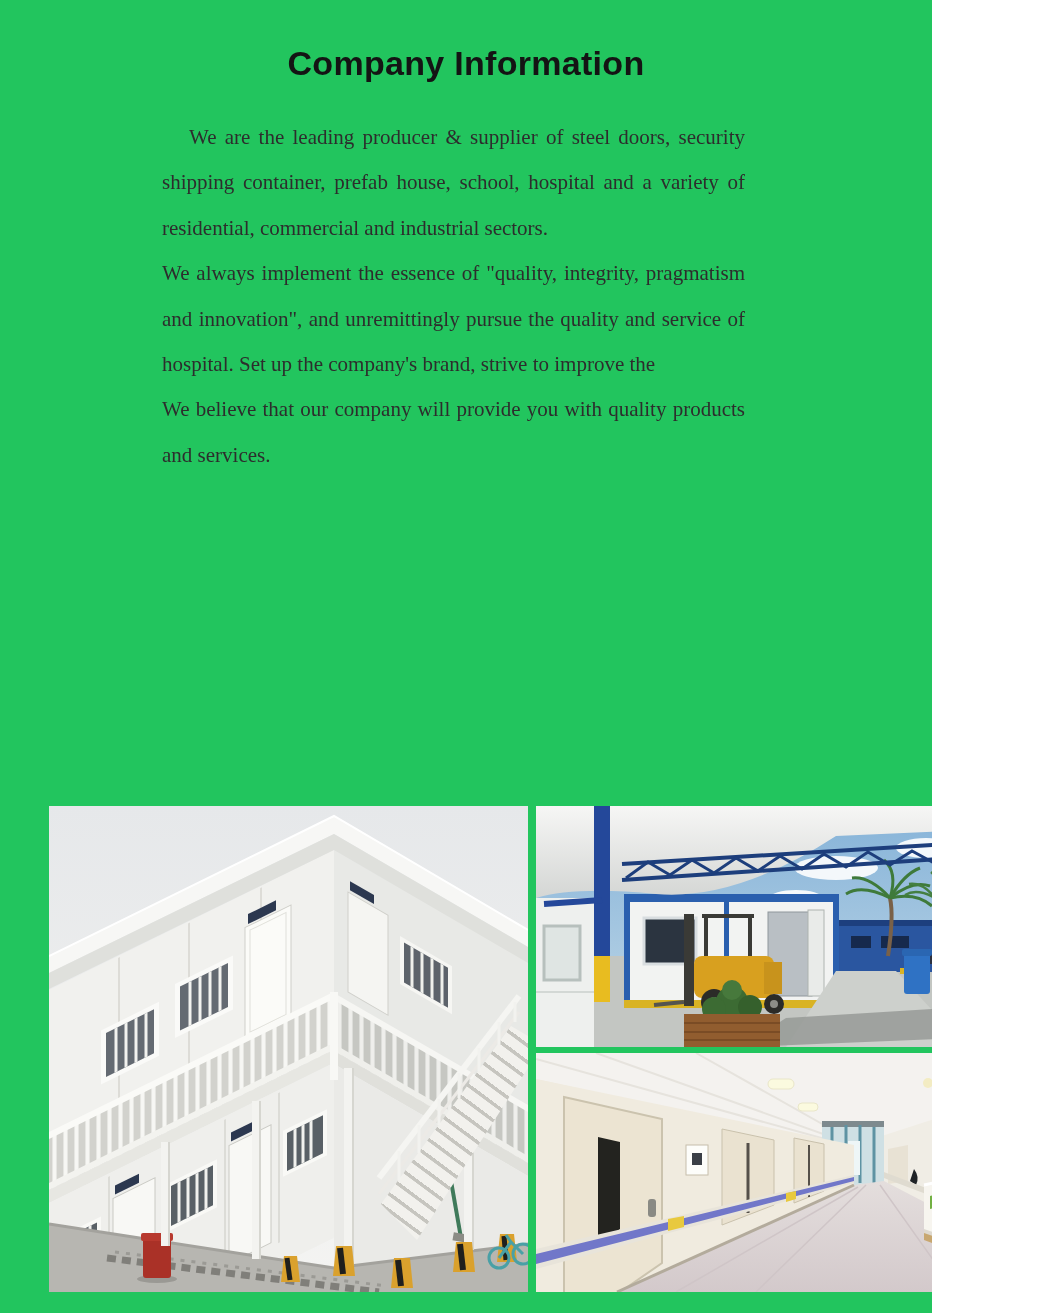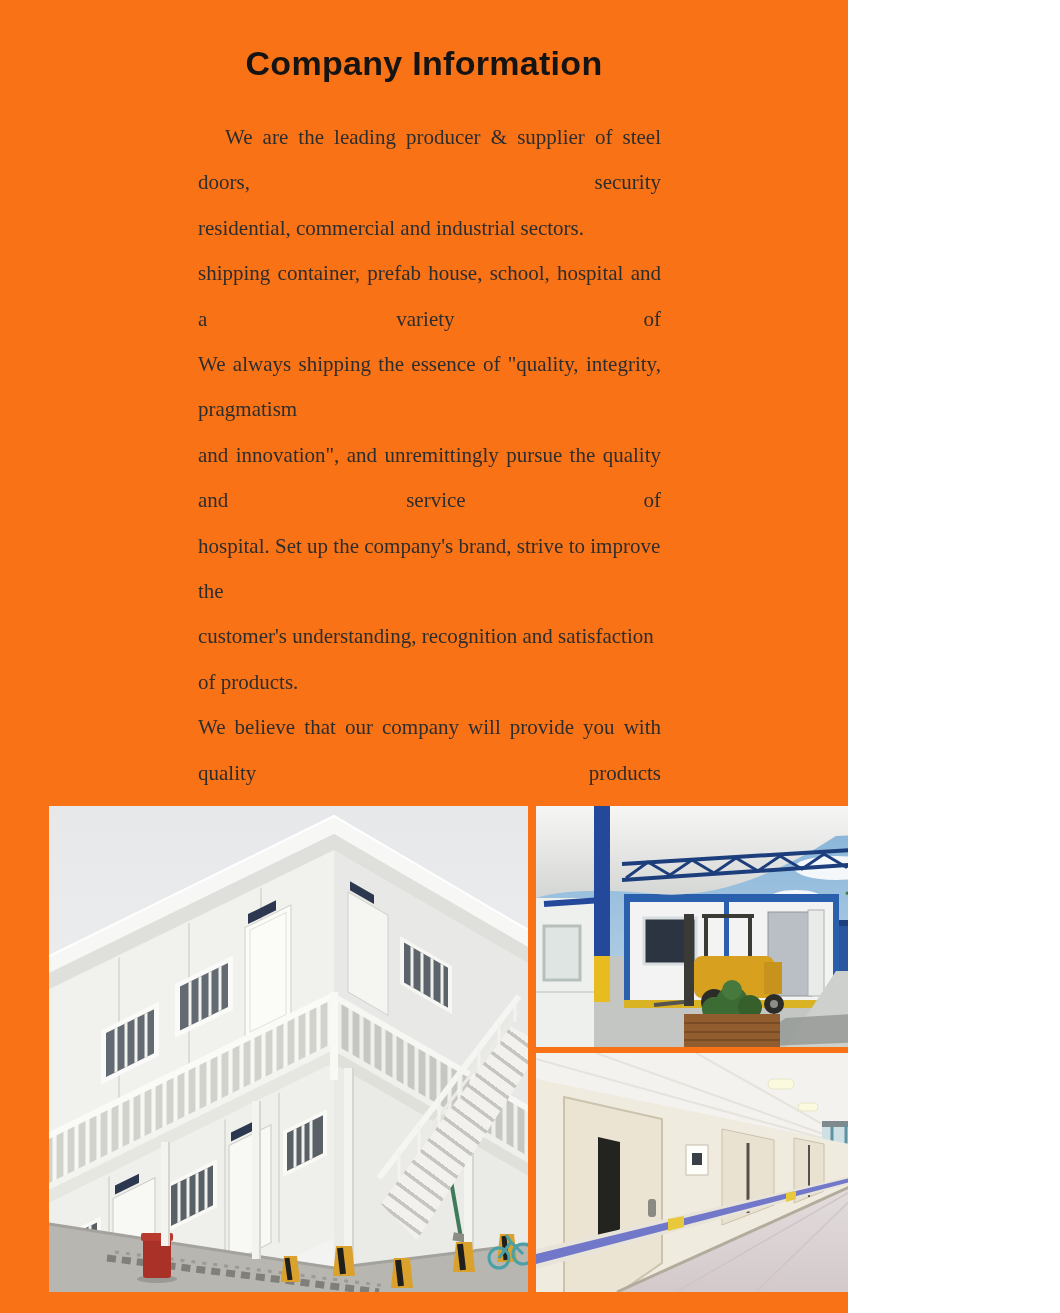--- a/index.html
+++ b/index.html
@@ -1,29 +1,29 @@
 <!DOCTYPE html>
 <html><head>
 <meta charset="utf-8">
 <style>
   html,body { margin:0; padding:0; background:#ffffff; }
   .page {
-    position:relative; width:848px; height:1313px; background:#f97316;
+    position:relative; width:932px; height:1313px; background:#22c55e;
     font-family:"Liberation Serif", serif; overflow:hidden;
   }
   .title {
     margin:0; padding-top:44px; text-align:center;
     font-family:"Liberation Sans", sans-serif; font-weight:700;
     font-size:34px; color:#141414; letter-spacing:.3px;
   }
   .bodytext {
     margin:32px 187px 0 162px;
     font-size:21px; line-height:45.4px; color:#2d2d2d;
   }
-  .line { text-align:left;margin-left:36px; }
+  .line { text-align:left; }
   .line.justify { text-align:justify; text-align-last:justify; }
   .line.indent { text-indent:27px; }
   .misspelled {
     text-decoration:underline; text-decoration-style:wavy;
     text-decoration-color:#c23b2e; text-decoration-thickness:1px;
     text-underline-offset:4px;
   }
   .photo { position:absolute; overflow:hidden; background:#eee; }
   .photo svg { display:block; width:100%; height:100%; }
   #photo-left { left:49px;  top:806px;  width:479px; height:486px; }
@@ -32,27 +32,27 @@
 </style>
 </head>
 <body>
 
 <div class="page">
 
   <h1 class="title">Company Information</h1>
 
   <div class="bodytext">
     <div class="line justify indent"><span>We are the leading producer &amp; supplier of steel doors, security</span></div>
+    <div class="line justify"><span>shipping container, prefab house, school, hospital and a variety of</span></div>
     <div class="line"><span>residential, commercial and industrial sectors.</span></div>
-    <div class="line justify"><span>shipping container, prefab house, school, hospital and a variety of</span></div>
-    <div class="line justify"><span>We always shipping the essence of "quality, integrity, pragmatism</span></div>
+    <div class="line justify"><span>We always implement the essence of "quality, integrity, pragmatism</span></div>
     <div class="line justify"><span>and innovation", and unremittingly pursue the quality and service of</span></div>
     <div class="line"><span>hospital. Set up the company's brand, strive to improve the</span></div>
-    <div class="line"><span>customer's understanding, recognition and satisfaction of products.</span></div>
     <div class="line justify"><span>We believe that our company will provide you with quality products</span></div>
+    <div class="line"><span>and services.</span></div>
   </div>
 
   <div class="photo" id="photo-left">
   <svg viewBox="0 0 479 486" preserveAspectRatio="none">
     <defs>
       <linearGradient id="p1sky" x1="0" y1="0" x2="0" y2="1">
         <stop offset="0" stop-color="#e6e8ea"></stop>
             <stop offset="1" stop-color="#f4f4f2"></stop>
       </linearGradient>
       <pattern id="slats" width="11" height="60" patternUnits="userSpaceOnUse">

